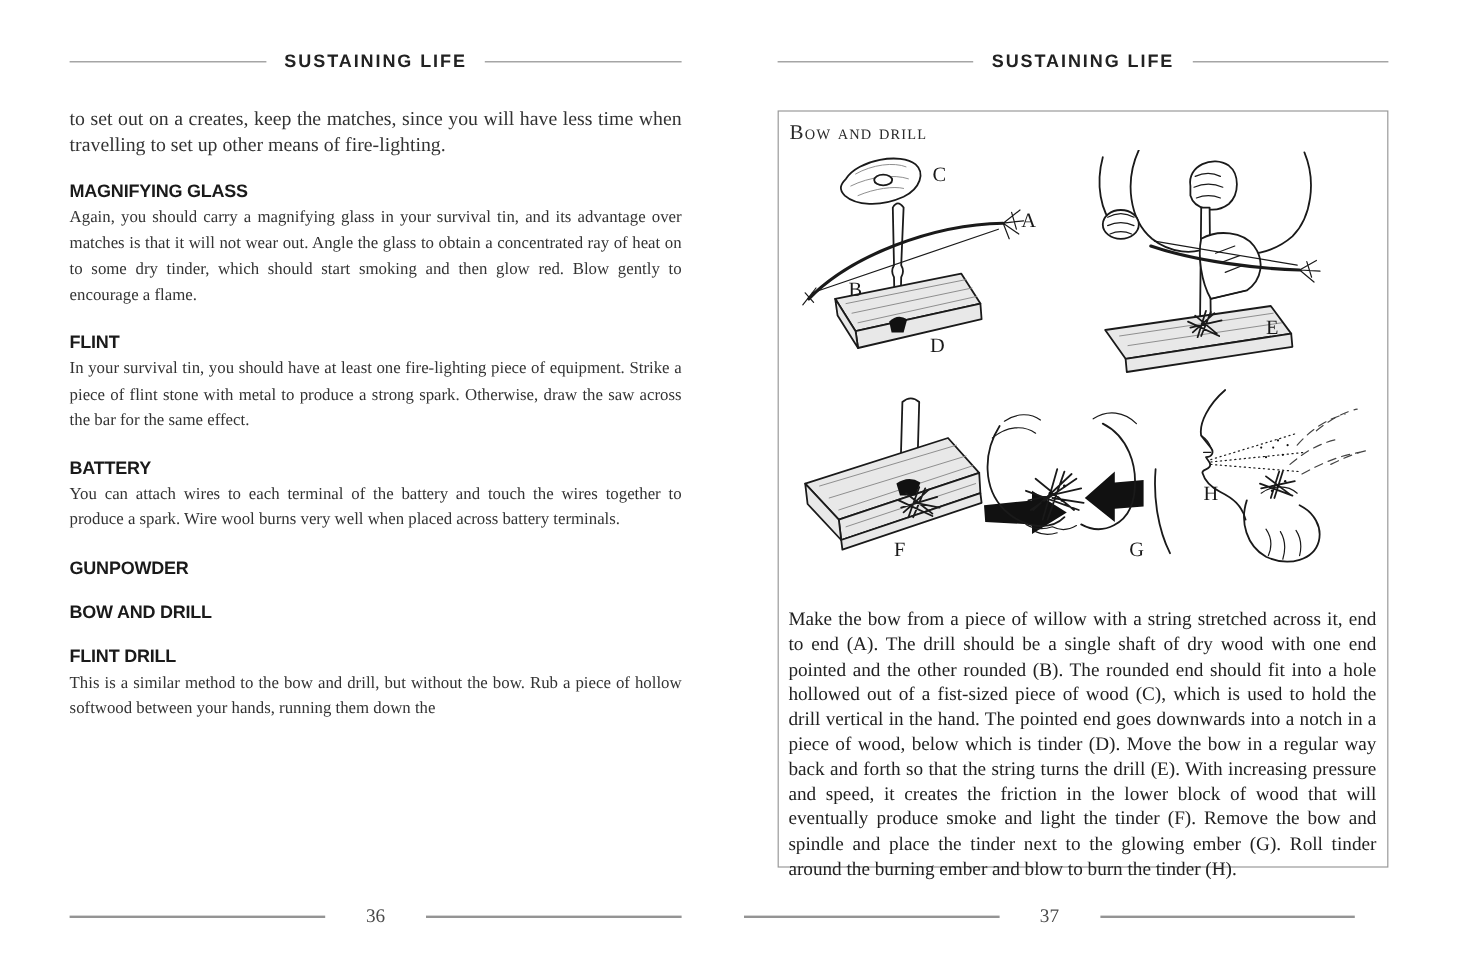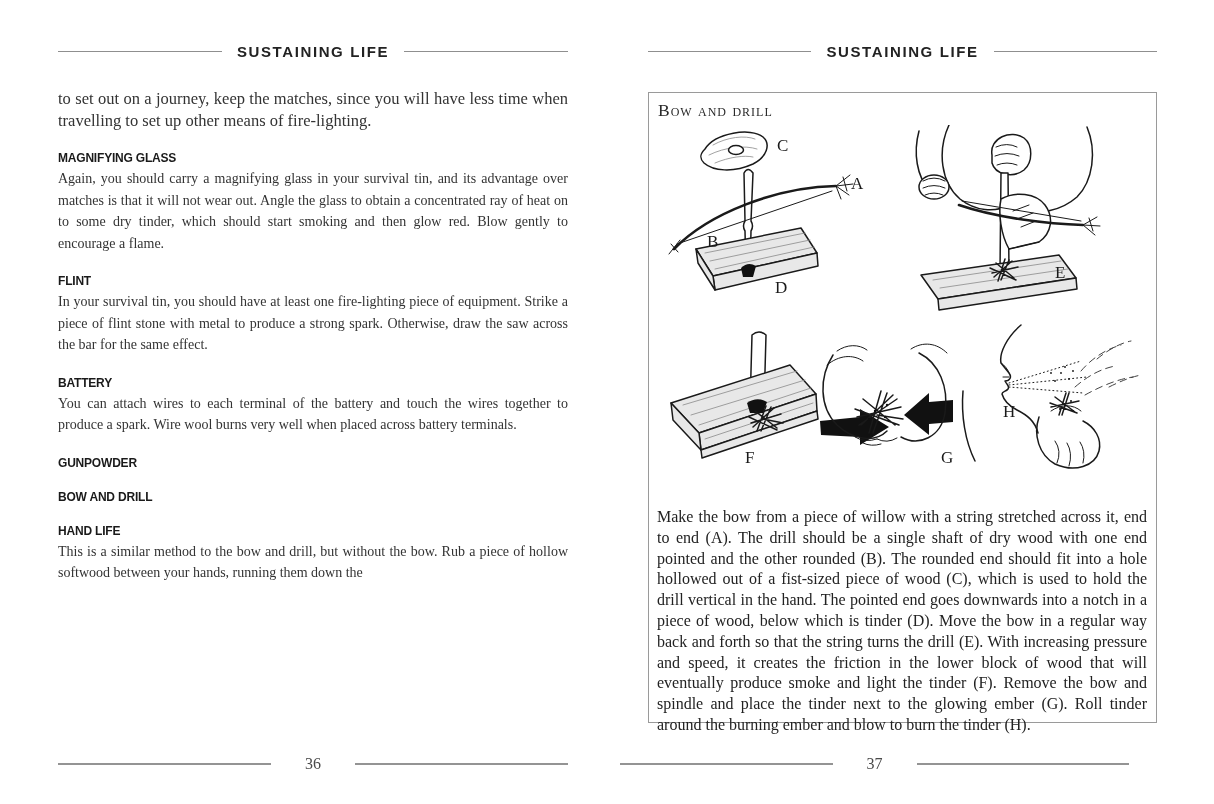--- a/index.html
+++ b/index.html
@@ -15,21 +15,21 @@
   .running-header .rule{flex:1;height:1px;background:#8f8f8f;}
   .running-header .htext{
     font-family:"Liberation Sans", sans-serif;font-weight:700;font-size:15px;
     letter-spacing:1.6px;color:#222;white-space:nowrap;padding:0 2px;
   }
 
   .intro{margin-top:26px;font-size:16.5px;line-height:21.5px;text-align:justify;}
   .section{margin-top:20px;}
   .section h3{
     margin:0 0 3px 0;font-family:"Liberation Sans", sans-serif;font-weight:700;
-    font-size:12px;letter-spacing:-0.2px;color:#1a1a1a;
+    font-size:15px;letter-spacing:-0.2px;color:#1a1a1a;
   }
   .section p{margin:0;font-size:14px;line-height:21.5px;text-align:justify;}
 
   .figure-box{
     margin-top:30px;border:1.5px solid #9a9a9a;background:#fff;
     box-sizing:border-box;width:509px;height:631px;
   }
   .figure-box .box-label{
     font-variant:small-caps;font-size:17.5px;letter-spacing:1px;color:#2a2a2a;
     padding:7px 0 0 9px;height:23px;
@@ -69,21 +69,21 @@
 </head>
 <body>
 
 <div class="page page-left">
   <div class="running-header">
     <div class="rule"></div>
     <div class="htext">SUSTAINING LIFE</div>
     <div class="rule"></div>
   </div>
 
-  <p class="intro">to set out on a journey, keep the matches, since you will have less time when travelling to set up other means of fire-lighting.</p>
+  <p class="intro">to set out on a creates, keep the matches, since you will have less time when travelling to set up other means of fire-lighting.</p>
 
   <div class="section">
     <h3>MAGNIFYING GLASS</h3>
     <p>Again, you should carry a magnifying glass in your survival tin, and its advantage over matches is that it will not wear out. Angle the glass to obtain a concentrated ray of heat on to some dry tinder, which should start smoking and then glow red. Blow gently to encourage a flame.</p>
   </div>
 
   <div class="section">
     <h3>FLINT</h3>
     <p>In your survival tin, you should have at least one fire-lighting piece of equipment. Strike a piece of flint stone with metal to produce a strong spark. Otherwise, draw the saw across the bar for the same effect.</p>
   </div>
@@ -95,21 +95,21 @@
 
   <div class="section">
     <h3>GUNPOWDER</h3>
   </div>
 
   <div class="section">
     <h3>BOW AND DRILL</h3>
   </div>
 
   <div class="section">
-    <h3>HAND LIFE</h3>
+    <h3>FLINT DRILL</h3>
     <p>This is a similar method to the bow and drill, but without the bow. Rub a piece of hollow softwood between your hands, running them down the</p>
   </div>
 </div>
 
 <div class="page page-right">
   <div class="running-header">
     <div class="rule"></div>
     <div class="htext">SUSTAINING LIFE</div>
     <div class="rule"></div>
   </div>

